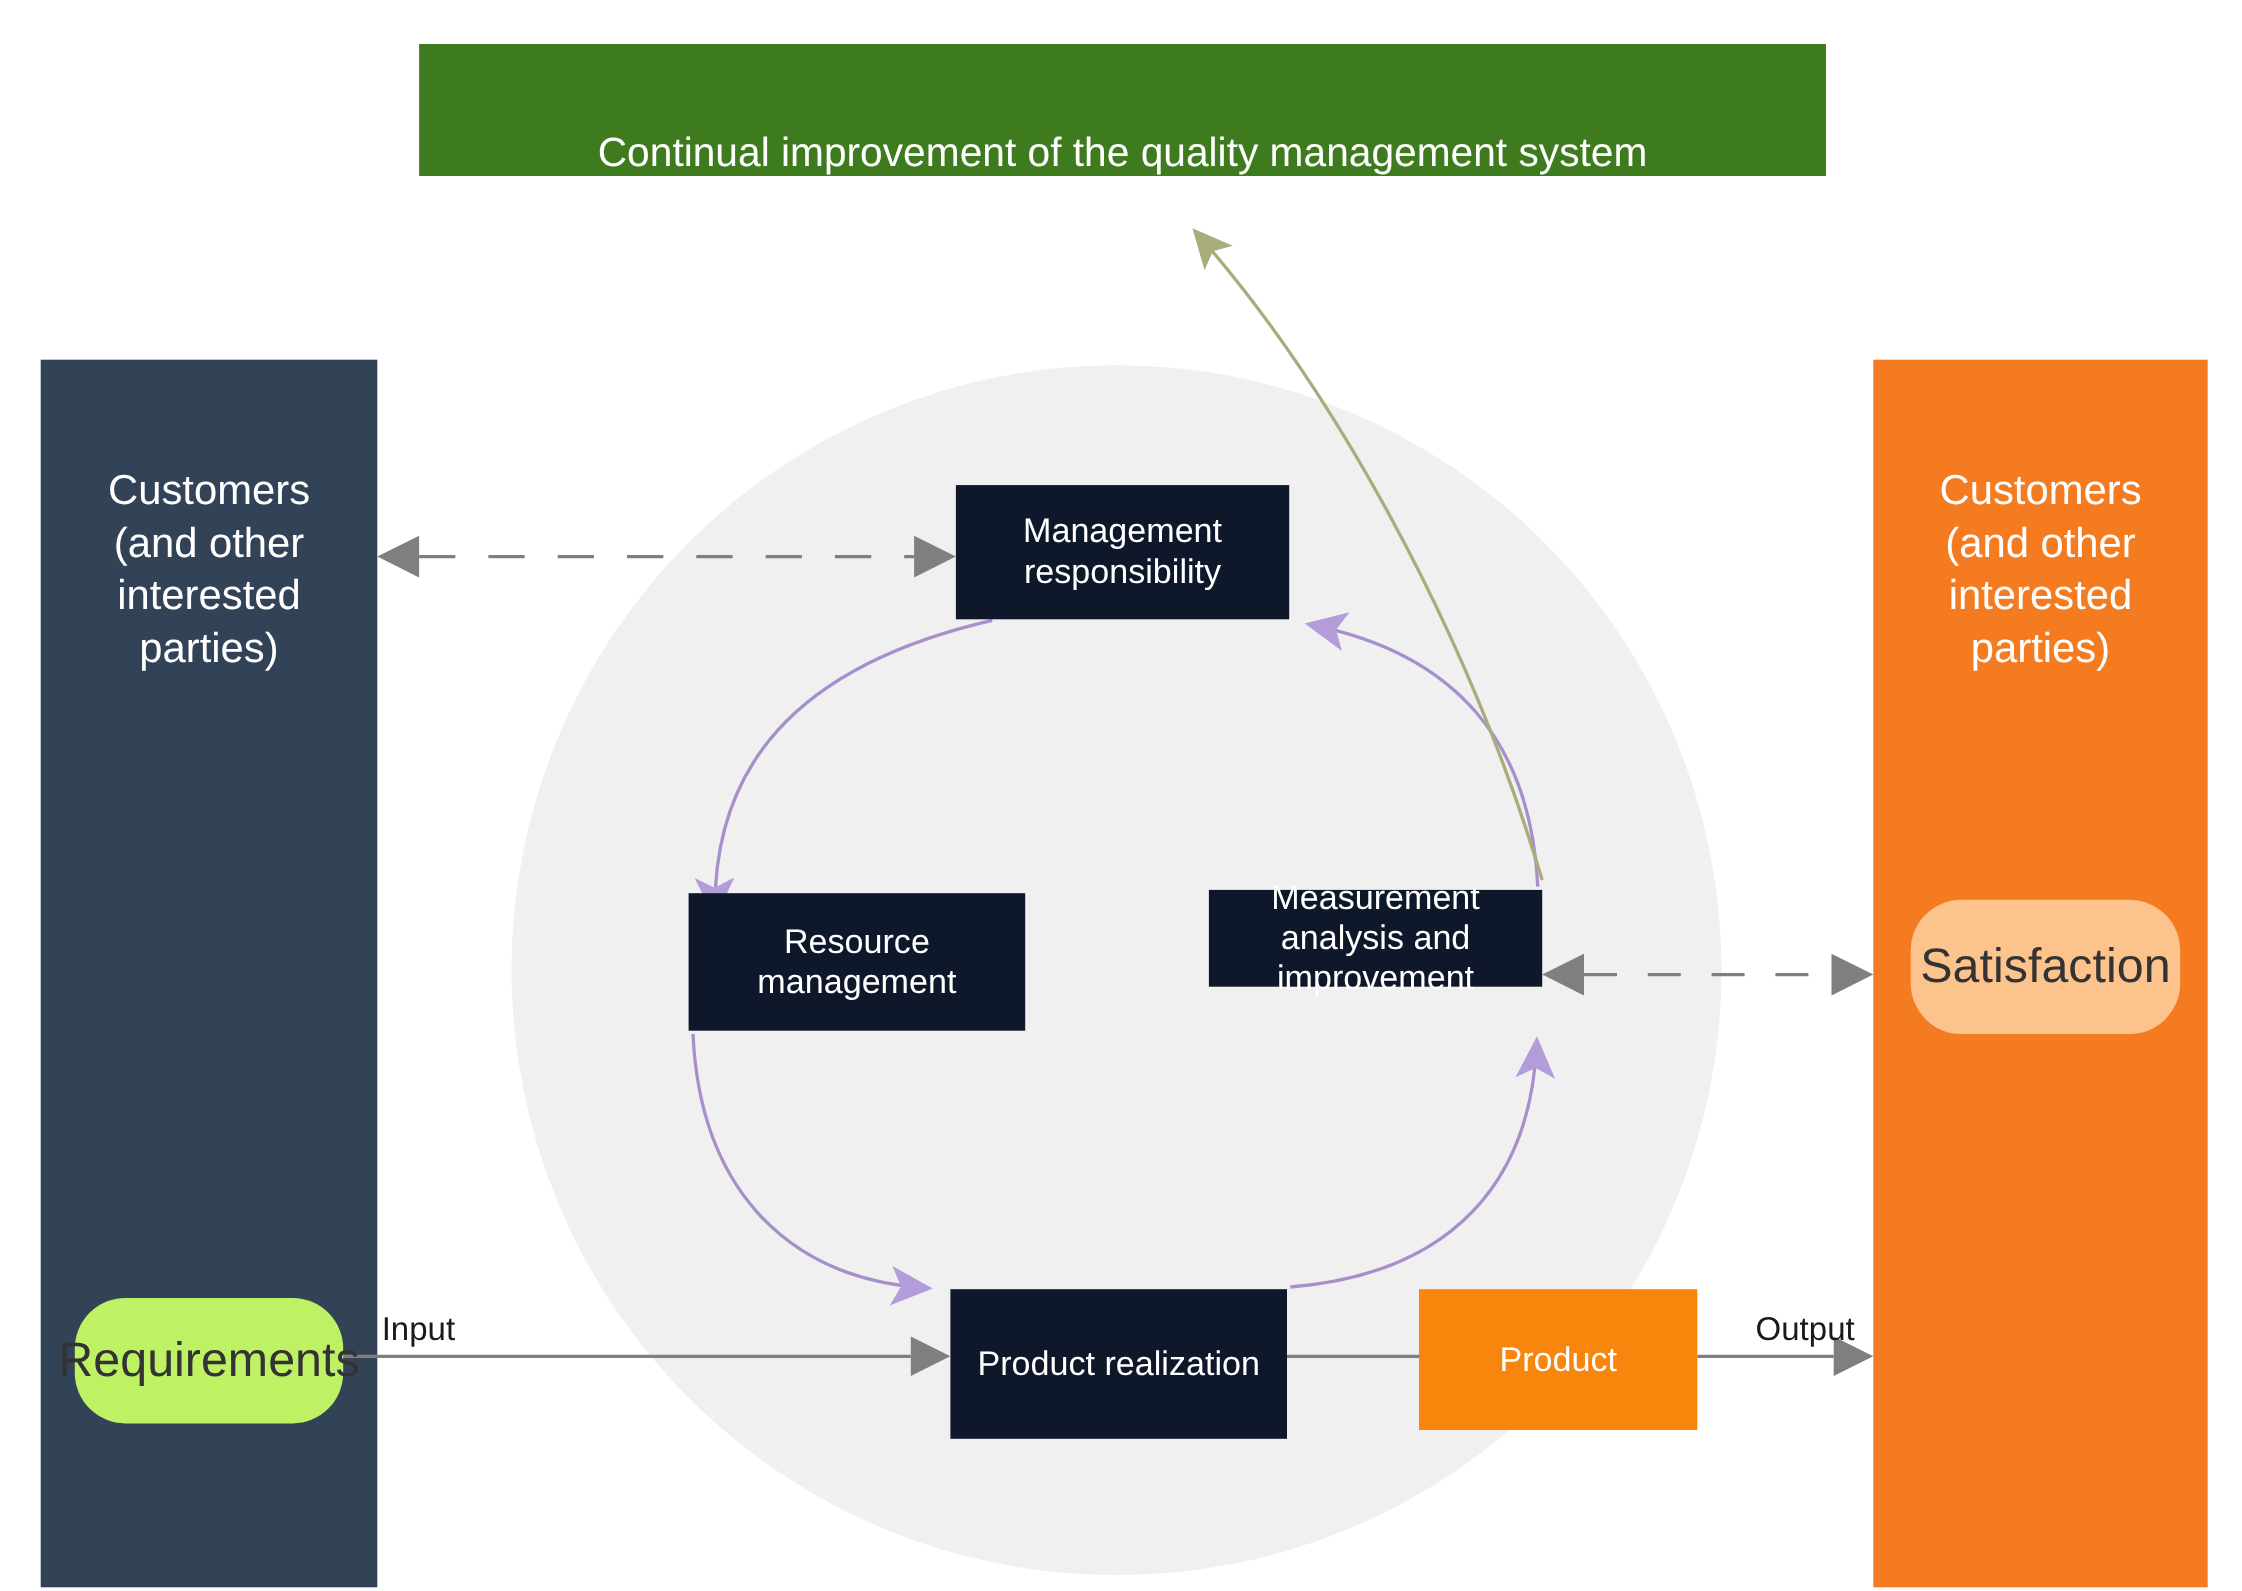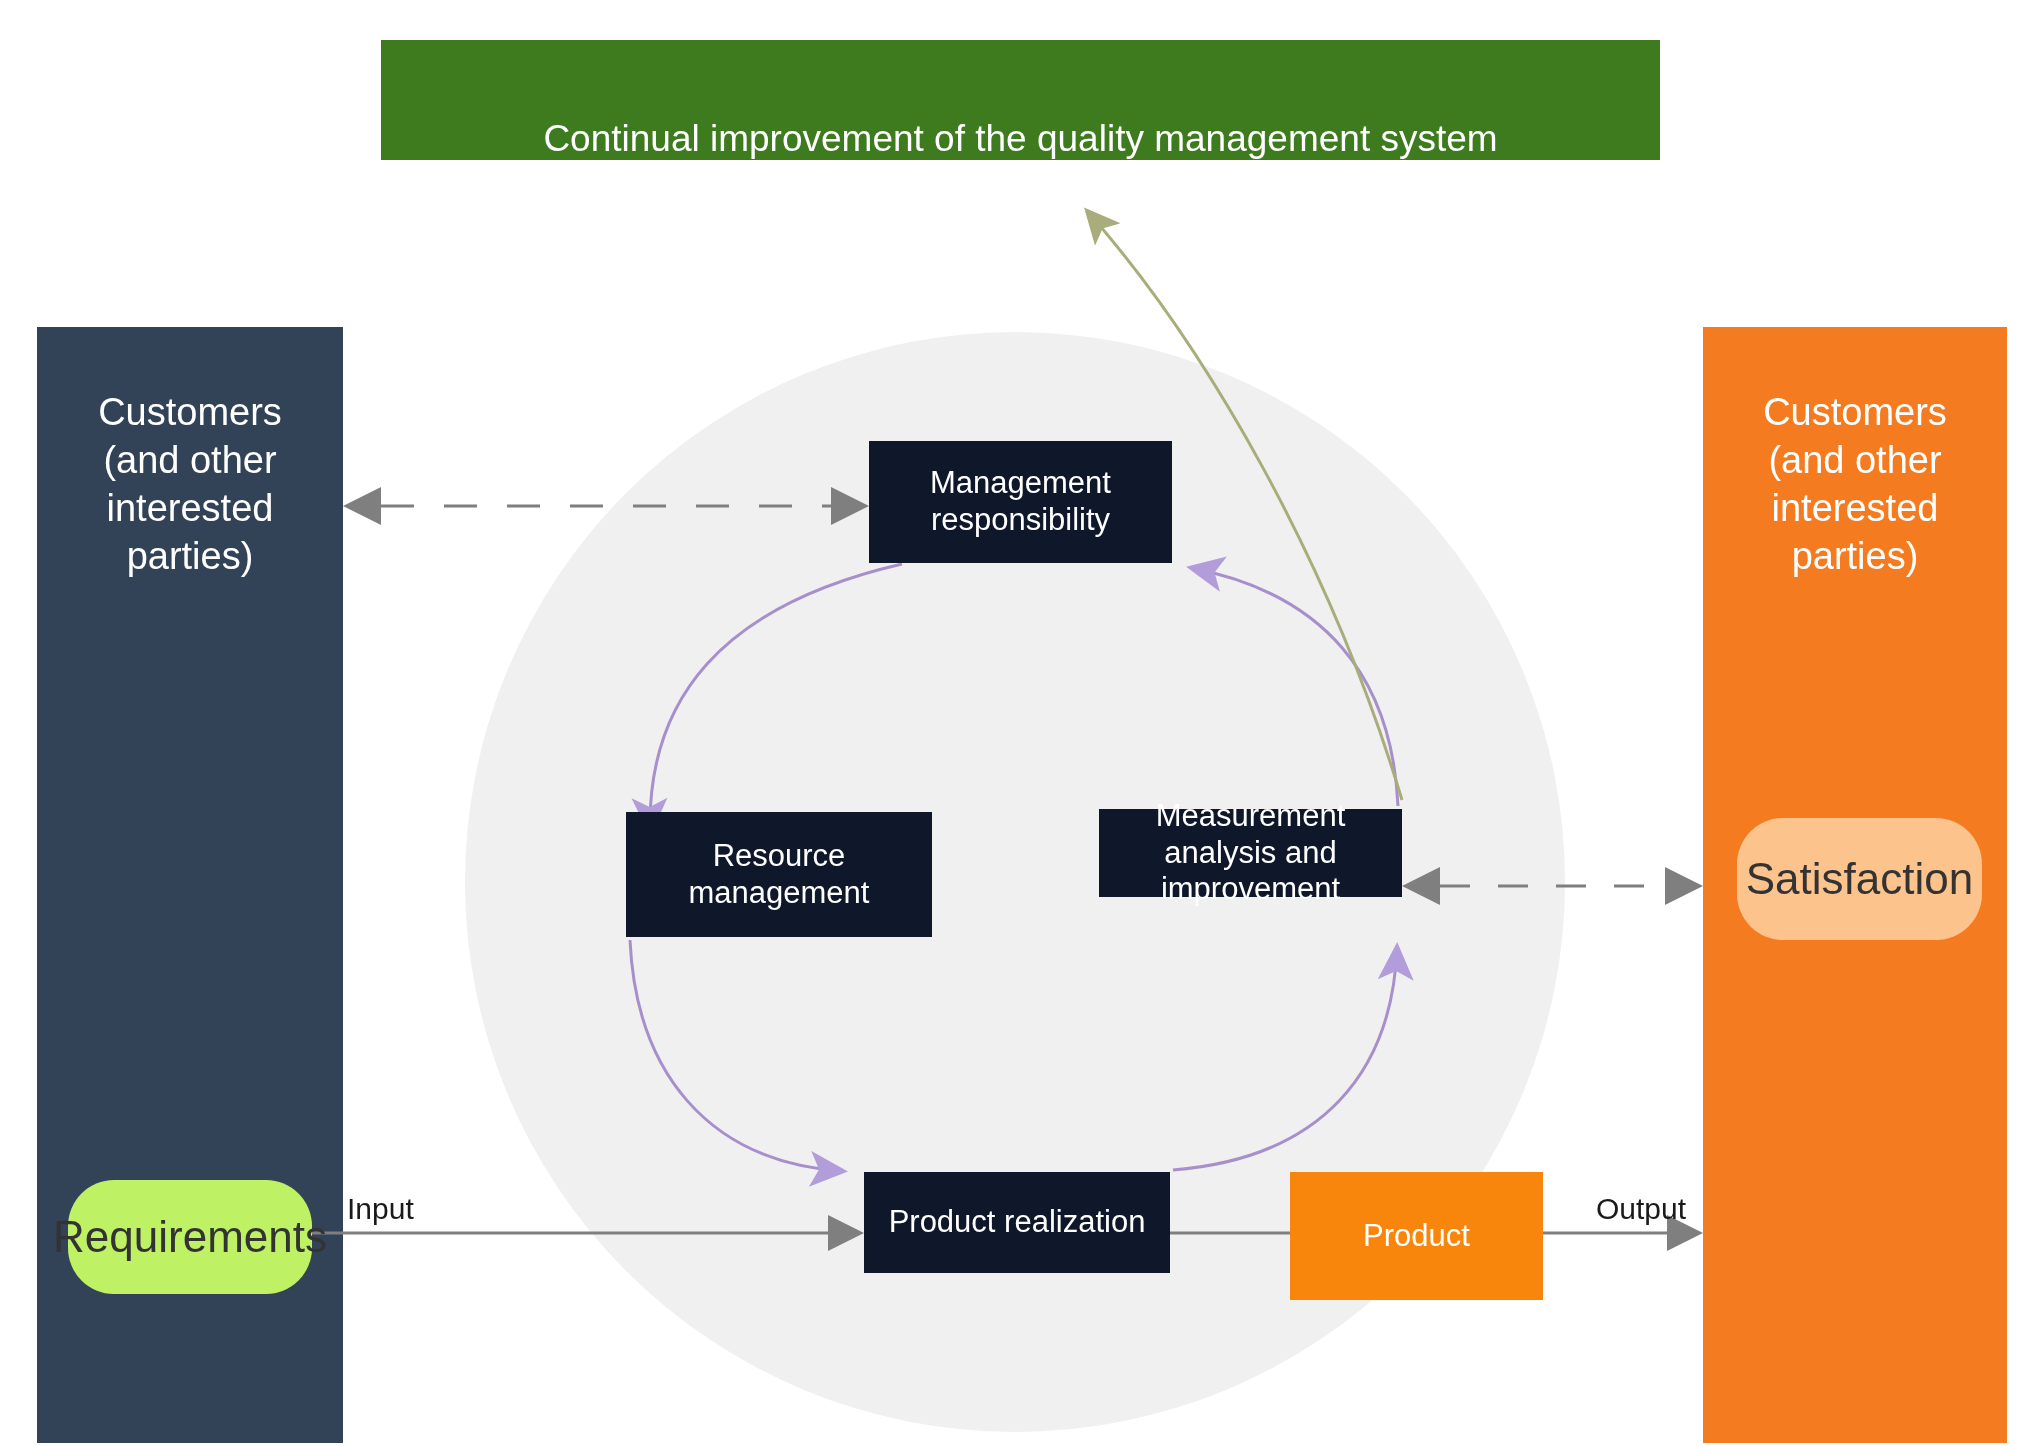--- a/index.html
+++ b/index.html
@@ -19,31 +19,31 @@
     display:flex;align-items:flex-end;justify-content:center;
     color:#ffffff;font-size:37px;
   }
   
   .column{
     top:327px;width:306px;height:1116px;color:#ffffff;
     text-align:center;font-size:38px;line-height:1.26;
   }
   #col-left{left:37px;background:#334357;}
   #col-right{left:1703px;width:304px;background:#f47b20;}
-  .column .col-text{padding-top:62px;}
+  .column .col-text{padding-top:96px;}
   .column .line{display:block;}
   
   .pnode{
     background:#0f172a;color:#ffffff;display:flex;align-items:center;justify-content:center;
     text-align:center;font-size:31px;line-height:1.18;padding:0 30px;box-sizing:border-box;
   }
   #node-management{left:869px;top:441px;width:303px;height:122px;}
   #node-resource{left:626px;top:812px;width:306px;height:125px;}
   #node-measurement{left:1099px;top:809px;width:303px;height:88px;}
-  #node-product-realization{left:864px;top:1172px;width:306px;height:101px;padding:16px 6px;}
+  #node-product-realization{left:864px;top:1172px;width:306px;height:136px;padding:16px 6px;}
   .nowrap{white-space:nowrap;}
   
   #node-product{
     left:1290px;top:1172px;width:253px;height:128px;background:#f8860d;color:#ffffff;
     display:flex;align-items:center;justify-content:center;font-size:31px;
   }
   
   .pill{
     display:flex;align-items:center;justify-content:center;text-align:center;
     color:#333333;font-size:44px;

